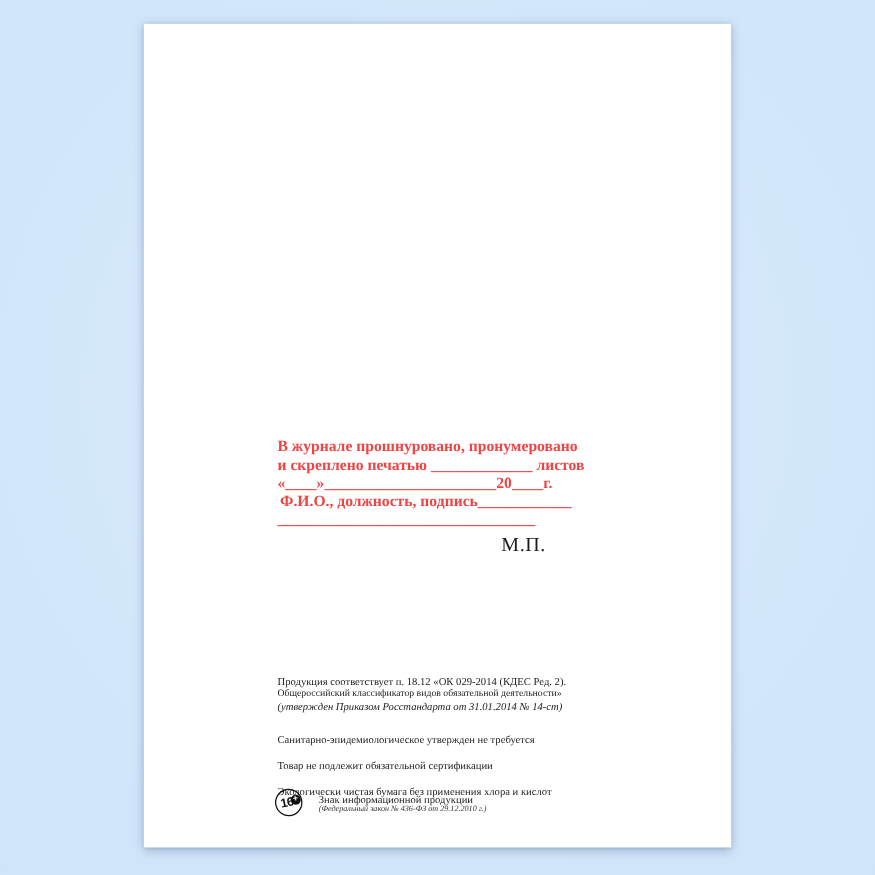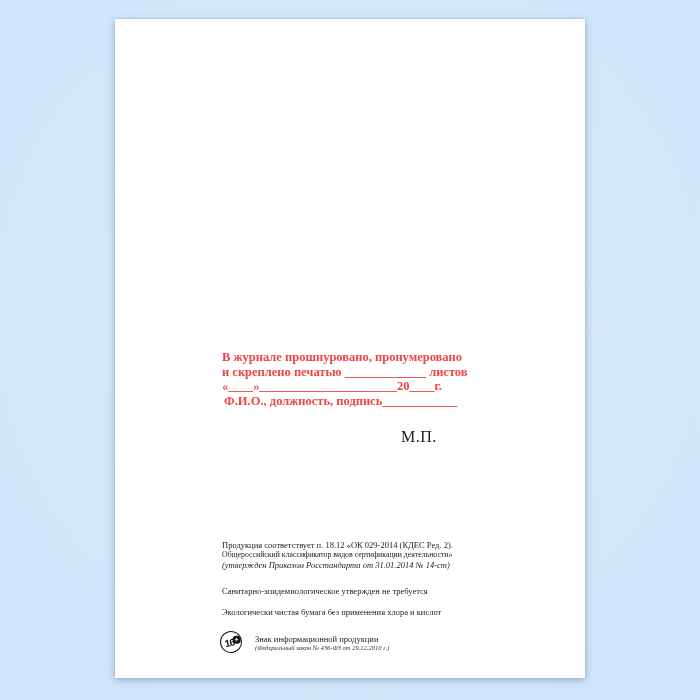--- a/index.html
+++ b/index.html
@@ -118,29 +118,31 @@
 <body>
 
 <div class="scene">
   <div class="page">
 
     <div class="stamp-block">
       <div class="stamp-line">В журнале прошнуровано, пронумеровано</div>
       <div class="stamp-line">и скреплено печатью _____________ листов</div>
       <div class="stamp-line">«____»______________________20____г.</div>
       <div class="stamp-line fio">Ф.И.О., должность, подпись____________</div>
+      <div class="stamp-line">_________________________________</div>
     </div>
 
     <div class="seal-abbr">М.П.</div>
 
     <div class="compliance">
       <div>Продукция соответствует п. 18.12 «ОК 029-2014 (КДЕС Ред. 2).</div>
-      <div class="small2">Общероссийский классификатор видов сертификации деятельности»</div>
+      <div class="small2">Общероссийский классификатор видов обязательной деятельности»</div>
       <div class="italic">(утвержден Приказом Росстандарта от 31.01.2014 № 14-ст)</div>
       <div class="gap-a">Санитарно-эпидемиологическое утвержден не требуется</div>
+      <div class="gap-b">Товар не подлежит обязательной сертификации</div>
       <div class="gap-b">Экологически чистая бумага без применения хлора и кислот</div>
     </div>
 
     <div class="age-row">
       <div class="age-icon">
         <span class="age-num">16</span>
         <span class="age-plus">+</span>
       </div>
       <div class="age-texts">
         <div class="age-label">Знак информационной продукции</div>

